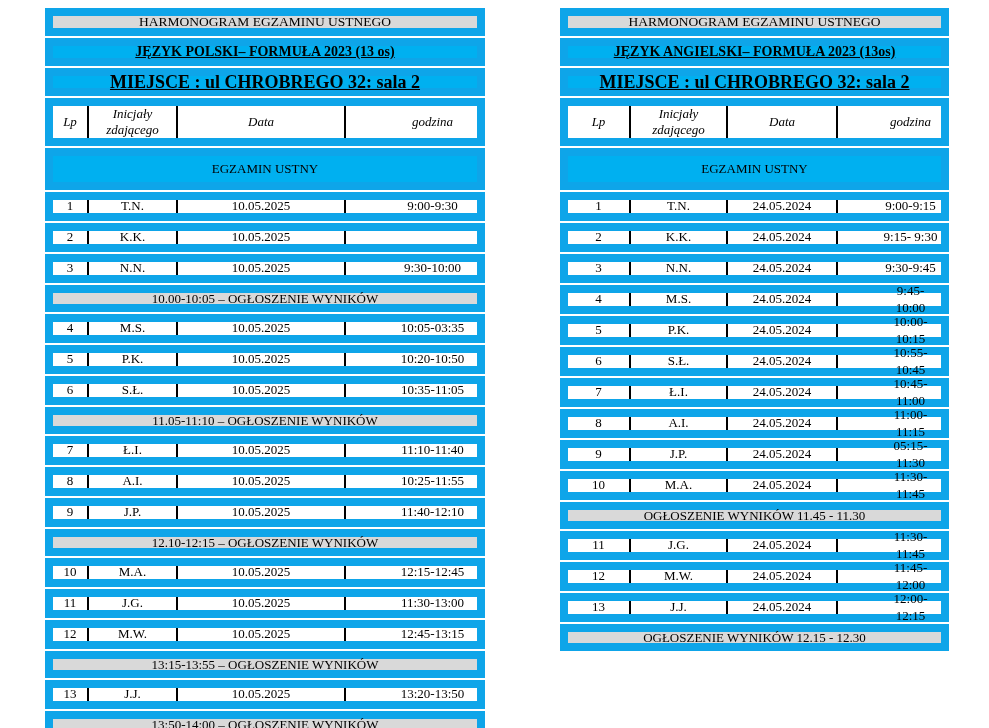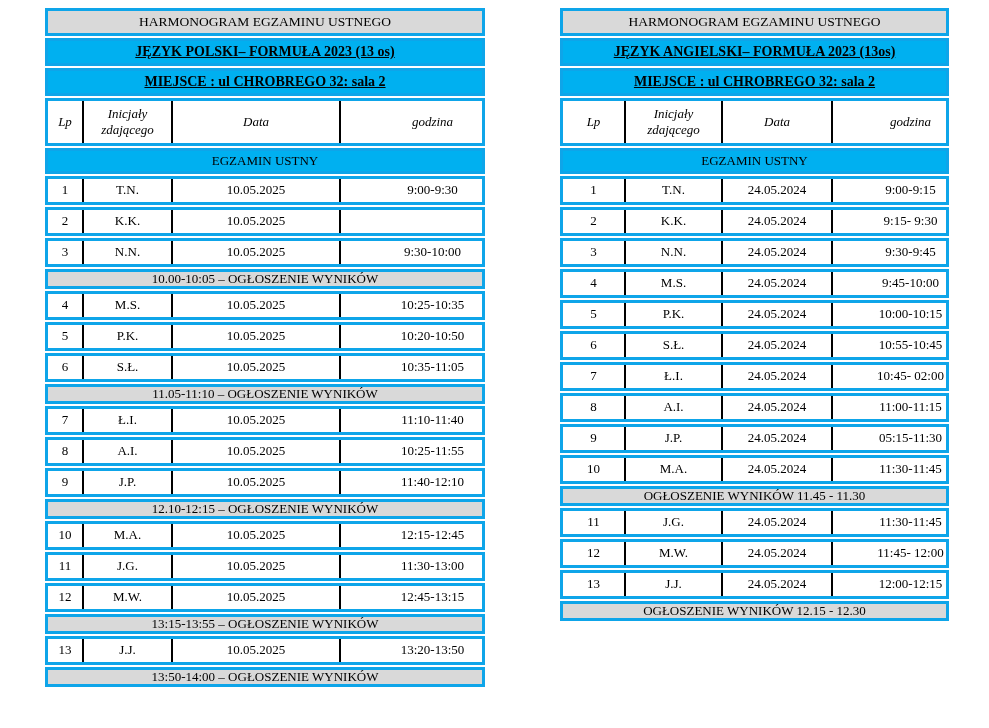--- a/index.html
+++ b/index.html
@@ -17,44 +17,44 @@
     top: 8px;
     display: flex;
     flex-direction: column;
     gap: 2px;
   }
   .twrap[data-table-index="0"] { left: 45px; width: 440px; }
   .twrap[data-table-index="1"] { left: 560px; width: 389px; }
 
   .row {
     box-sizing: border-box;
-    border: 3px solid #0ea5e9;
+    border: 8px solid #0ea5e9;
     background: #ffffff;
     display: flex;
     align-items: stretch;
     flex-shrink: 0;
     font-size: 13px;
   }
   .row.full {
     align-items: center;
     justify-content: center;
     text-align: center;
   }
 
   .gray { background: #D9D9D9; }
   .blue { background: #00B0F0; }
   .bold-u { font-weight: bold; text-decoration: underline; }
 
   .r-title   { height: 28px; font-size: 13.5px; }
   .r-lang    { height: 28px; font-size: 14px; }
-  .r-place   { height: 28px; font-size: 14px; }
+  .r-place   { height: 28px; font-size: 18px; }
   .r-cols    { height: 48px; font-style: italic; }
-  .r-exam    { height: 26px; }
+  .r-exam    { height: 42px; }
   .r-data    { height: 29px; }
-  .r-section { height: 20px; }
+  .r-section { height: 27px; }
 
   .cell {
     box-sizing: border-box;
     display: flex;
     align-items: center;
     justify-content: center;
     text-align: center;
     border-right: 2px solid #000000;
     line-height: 1.25;
     padding: 1px 2px;
@@ -101,21 +101,21 @@
         <div class="cell c0">3</div>
         <div class="cell c1">N.N.</div>
         <div class="cell c2">10.05.2025</div>
         <div class="cell c3">9:30-10:00</div>
       </div>
       <div class="row r-section gray full">10.00-10:05 – OGŁOSZENIE WYNIKÓW</div>
       <div class="row r-data">
         <div class="cell c0">4</div>
         <div class="cell c1">M.S.</div>
         <div class="cell c2">10.05.2025</div>
-        <div class="cell c3">10:25-10:35</div>
+        <div class="cell c3">10:05-03:35</div>
       </div>
       <div class="row r-data">
         <div class="cell c0">5</div>
         <div class="cell c1">P.K.</div>
         <div class="cell c2">10.05.2025</div>
         <div class="cell c3">10:20-10:50</div>
       </div>
       <div class="row r-data">
         <div class="cell c0">6</div>
         <div class="cell c1">S.Ł.</div>
@@ -213,21 +213,21 @@
       <div class="row r-data">
         <div class="cell c0">6</div>
         <div class="cell c1">S.Ł.</div>
         <div class="cell c2">24.05.2024</div>
         <div class="cell c3">10:55-10:45</div>
       </div>
       <div class="row r-data">
         <div class="cell c0">7</div>
         <div class="cell c1">Ł.I.</div>
         <div class="cell c2">24.05.2024</div>
-        <div class="cell c3">10:45- 02:00</div>
+        <div class="cell c3">10:45- 11:00</div>
       </div>
       <div class="row r-data">
         <div class="cell c0">8</div>
         <div class="cell c1">A.I.</div>
         <div class="cell c2">24.05.2024</div>
         <div class="cell c3">11:00-11:15</div>
       </div>
       <div class="row r-data">
         <div class="cell c0">9</div>
         <div class="cell c1">J.P.</div>

